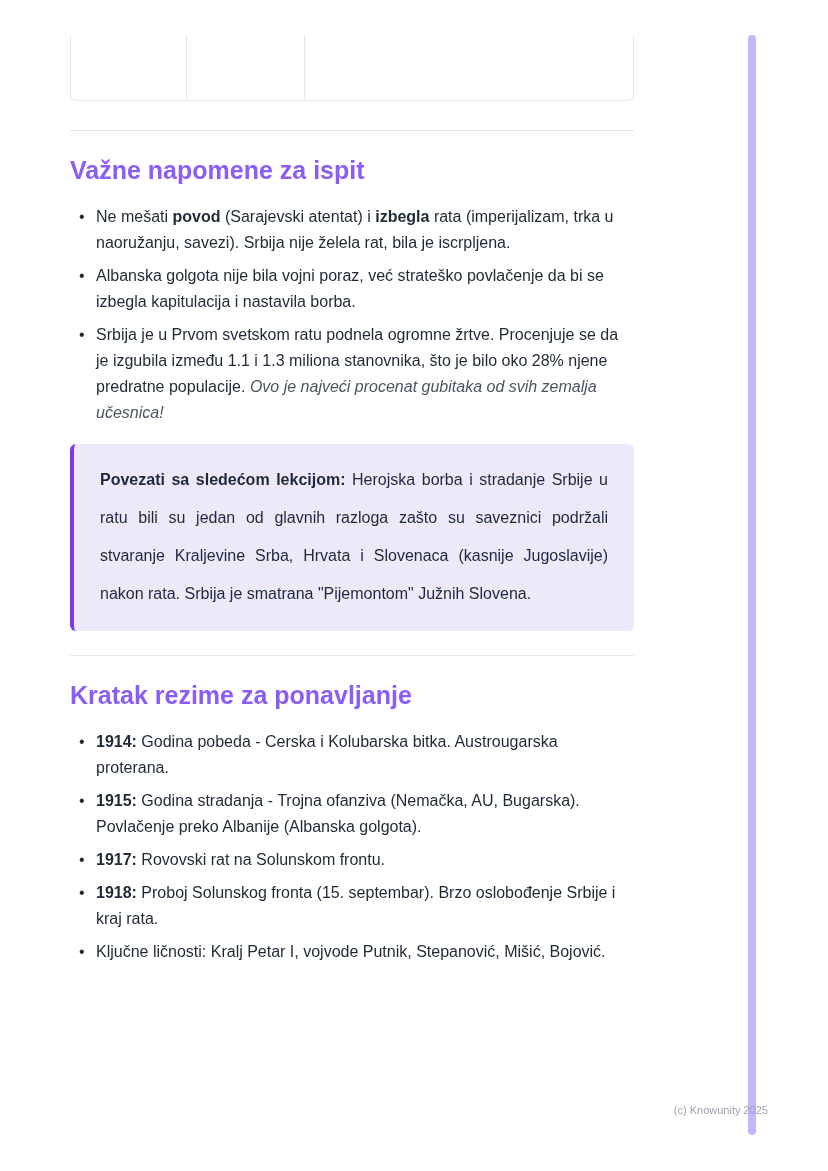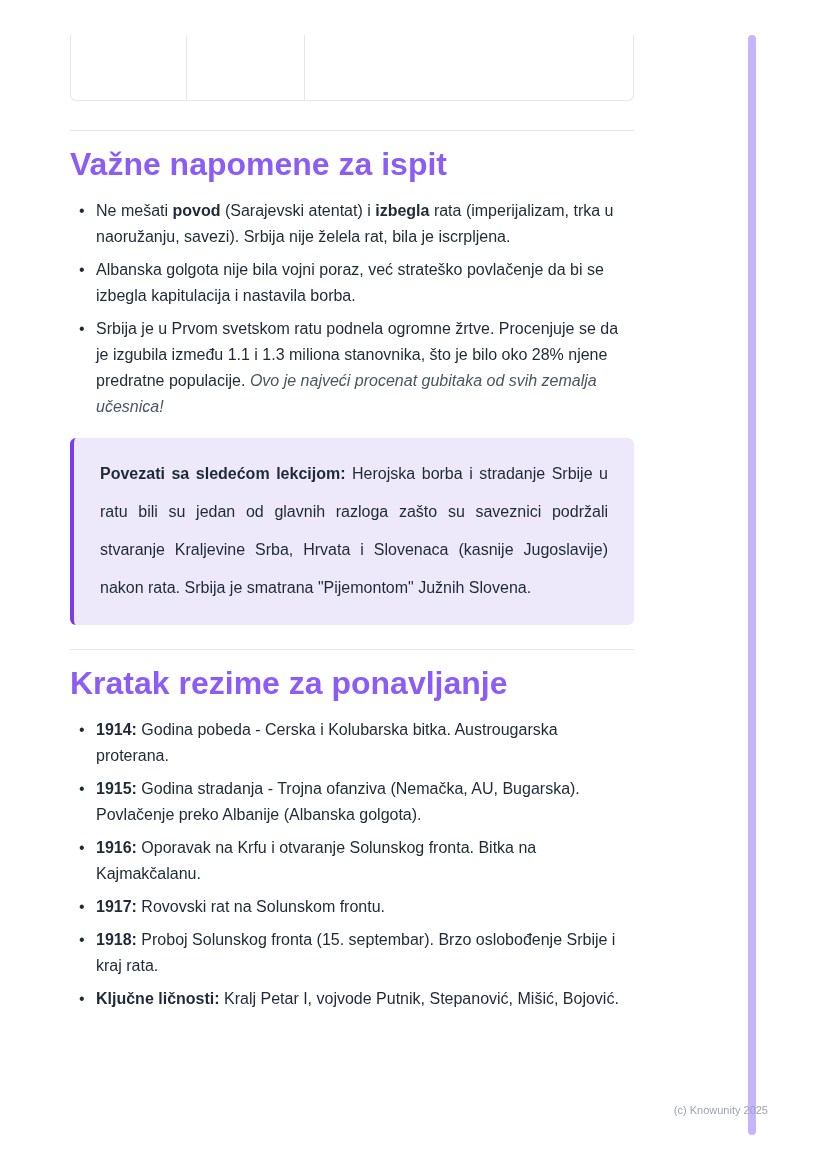--- a/index.html
+++ b/index.html
@@ -43,22 +43,22 @@
   .table-fragment .cell:last-child { border-right: none; }
 
   .divider {
     border: none;
     border-top: 1px solid #e5e7eb;
     margin-top: 29px;
   }
   .divider.second { margin-top: 24px; }
 
   .heading {
-    margin-top: 18px;
-    font-size: 32px;
+    margin-top: 24px;
+    font-size: 25px;
     line-height: 30px;
     font-weight: 700;
     color: #8b5cf6;
   }
 
   ul.bullets {
     list-style: none;
     margin-top: 19px;
   }
   ul.bullets li {
@@ -134,24 +134,23 @@
       <p class="callout-text"><span style="font-weight: 700;">Povezati sa sledećom lekcijom:</span><span> Herojska borba i stradanje Srbije u ratu bili su jedan od glavnih razloga zašto su saveznici podržali stvaranje Kraljevine Srba, Hrvata i Slovenaca (kasnije Jugoslavije) nakon rata. Srbija je smatrana "Pijemontom" Južnih Slovena.</span></p>
     </div>
 
     <hr class="divider second">
 
     <h2 class="heading">Kratak rezime za ponavljanje</h2>
 
     <ul class="bullets">
         <li><span style="font-weight: 700;">1914:</span><span> Godina pobeda - Cerska i Kolubarska bitka. Austrougarska proterana.</span></li>
         <li><span style="font-weight: 700;">1915:</span><span> Godina stradanja - Trojna ofanziva (Nemačka, AU, Bugarska). Povlačenje preko Albanije (Albanska golgota).</span></li>
-        <li><span style="font-weight: 700;">1916:</span><span> Oporavak na Krfu i otvaranje Solunskog fronta. Bitka na Kajmakčalanu.</span></li>
         <li><span style="font-weight: 700;">1917:</span><span> Rovovski rat na Solunskom frontu.</span></li>
         <li><span style="font-weight: 700;">1918:</span><span> Proboj Solunskog fronta (15. septembar). Brzo oslobođenje Srbije i kraj rata.</span></li>
-        <li><span style="font-weight: 700;">Ključne ličnosti:</span><span> Kralj Petar I, vojvode Putnik, Stepanović, Mišić, Bojović.</span></li>
+        <li><span style="font-weight: 400;">Ključne ličnosti:</span><span> Kralj Petar I, vojvode Putnik, Stepanović, Mišić, Bojović.</span></li>
       </ul>
 
   </div>
 
   <div class="scrollbar-thumb"></div>
 
   <div class="footer-copyright">(c) Knowunity 2025</div>
 </div>
 
 </body></html>

